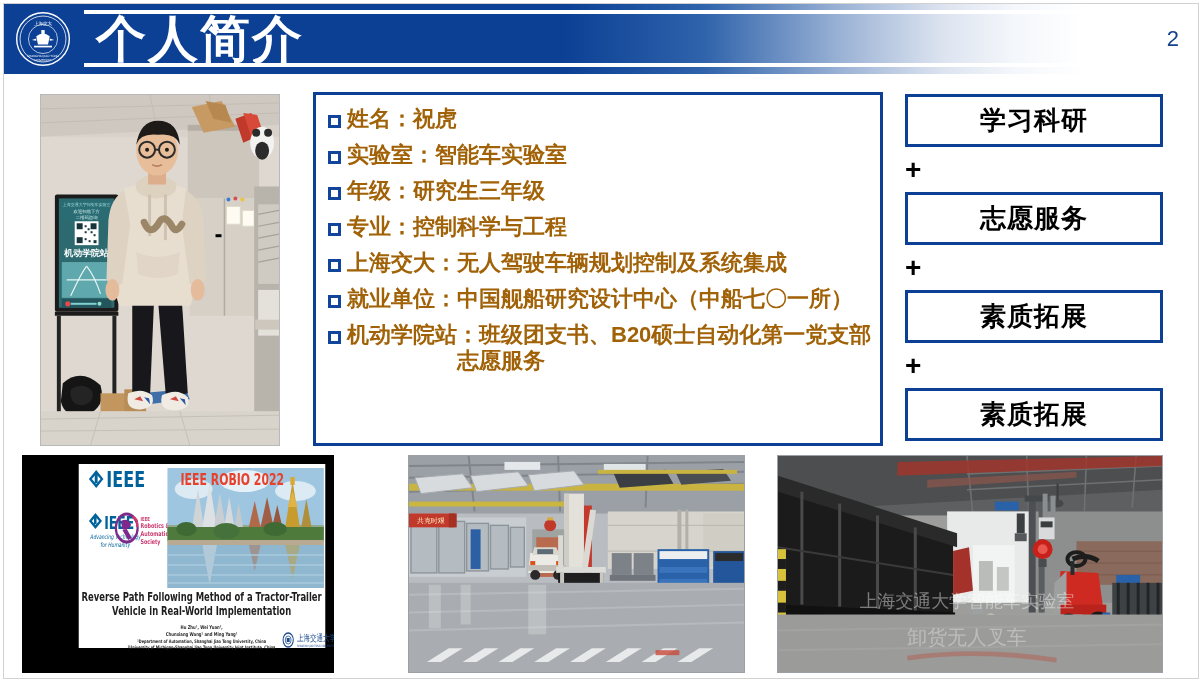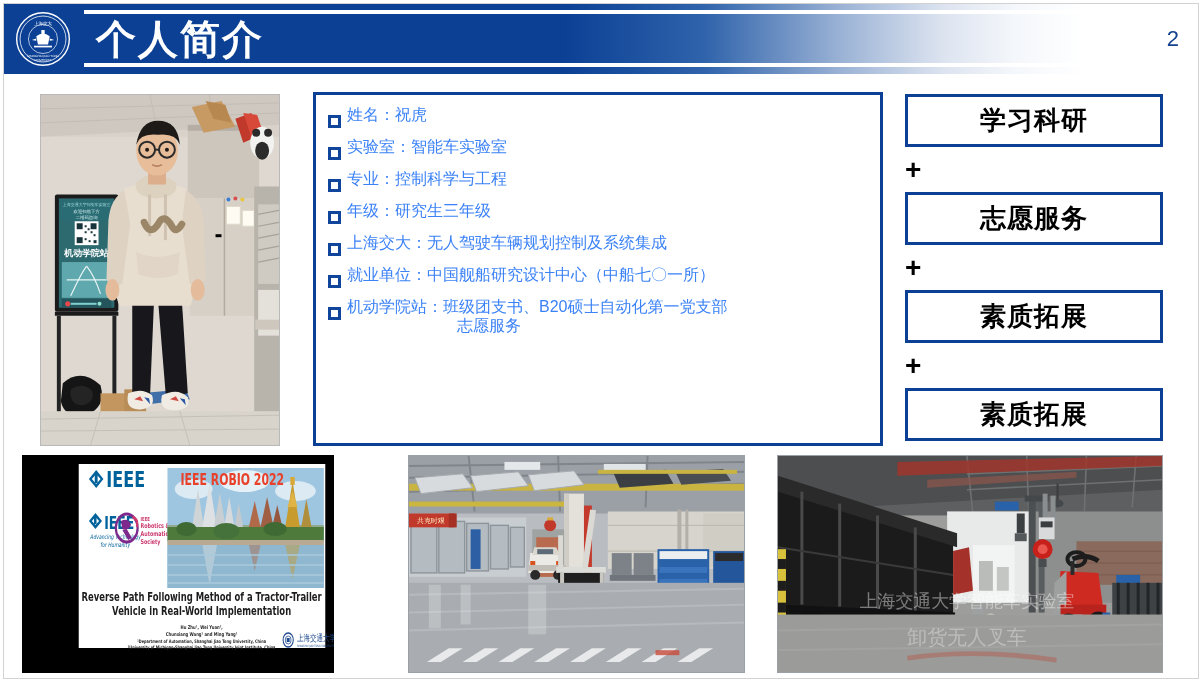--- a/index.html
+++ b/index.html
@@ -68,21 +68,21 @@
     width: 1038px;
     height: 4px;
     background: #ffffff;
   }
   .rule.top { top: 6px; }
   .rule.bottom { bottom: 7px; }
   #header-title {
     position: absolute;
     left: 92px;
     top: 11px;
-    font-size: 40px;
+    font-size: 50px;
     font-weight: bold;
     color: #ffffff;
     letter-spacing: 2px;
     line-height: 48px;
     white-space: nowrap;
   }
   #page-number {
     position: absolute;
     right: 20px;
     top: 22px;
@@ -120,23 +120,23 @@
   }
   .bullet {
     flex: 0 0 auto;
     width: 13px; height: 13px;
     border: 3px solid #11449b;
     box-sizing: border-box;
     margin-top: 9px;
     margin-right: 6px;
   }
   .info-text {
-    font-size: 16px;
-    font-weight: normal;
-    color: #3b82f6;
+    font-size: 22px;
+    font-weight: bold;
+    color: #a16207;
     letter-spacing: 0px;
   }
   .info-text .cont {
     display: block;
     padding-left: 110px;
   }
 
   
   #right-col {
     position: absolute;
@@ -370,25 +370,25 @@
     <div class="info-item">
       <span class="bullet"></span>
       <span class="info-text"><span>姓名：</span><span>祝虎</span></span>
     </div>
     <div class="info-item">
       <span class="bullet"></span>
       <span class="info-text"><span>实验室：</span><span>智能车实验室</span></span>
     </div>
     <div class="info-item">
       <span class="bullet"></span>
-      <span class="info-text"><span>专业：</span><span>控制科学与工程</span></span>
+      <span class="info-text"><span>年级：</span><span>研究生三年级</span></span>
     </div>
     <div class="info-item">
       <span class="bullet"></span>
-      <span class="info-text"><span>年级：</span><span>研究生三年级</span></span>
+      <span class="info-text"><span>专业：</span><span>控制科学与工程</span></span>
     </div>
     <div class="info-item">
       <span class="bullet"></span>
       <span class="info-text"><span>上海交大：</span><span>无人驾驶车辆规划控制及系统集成</span></span>
     </div>
     <div class="info-item">
       <span class="bullet"></span>
       <span class="info-text"><span>就业单位：</span><span>中国舰船研究设计中心（中船七〇一所）</span></span>
     </div>
     <div class="info-item">

